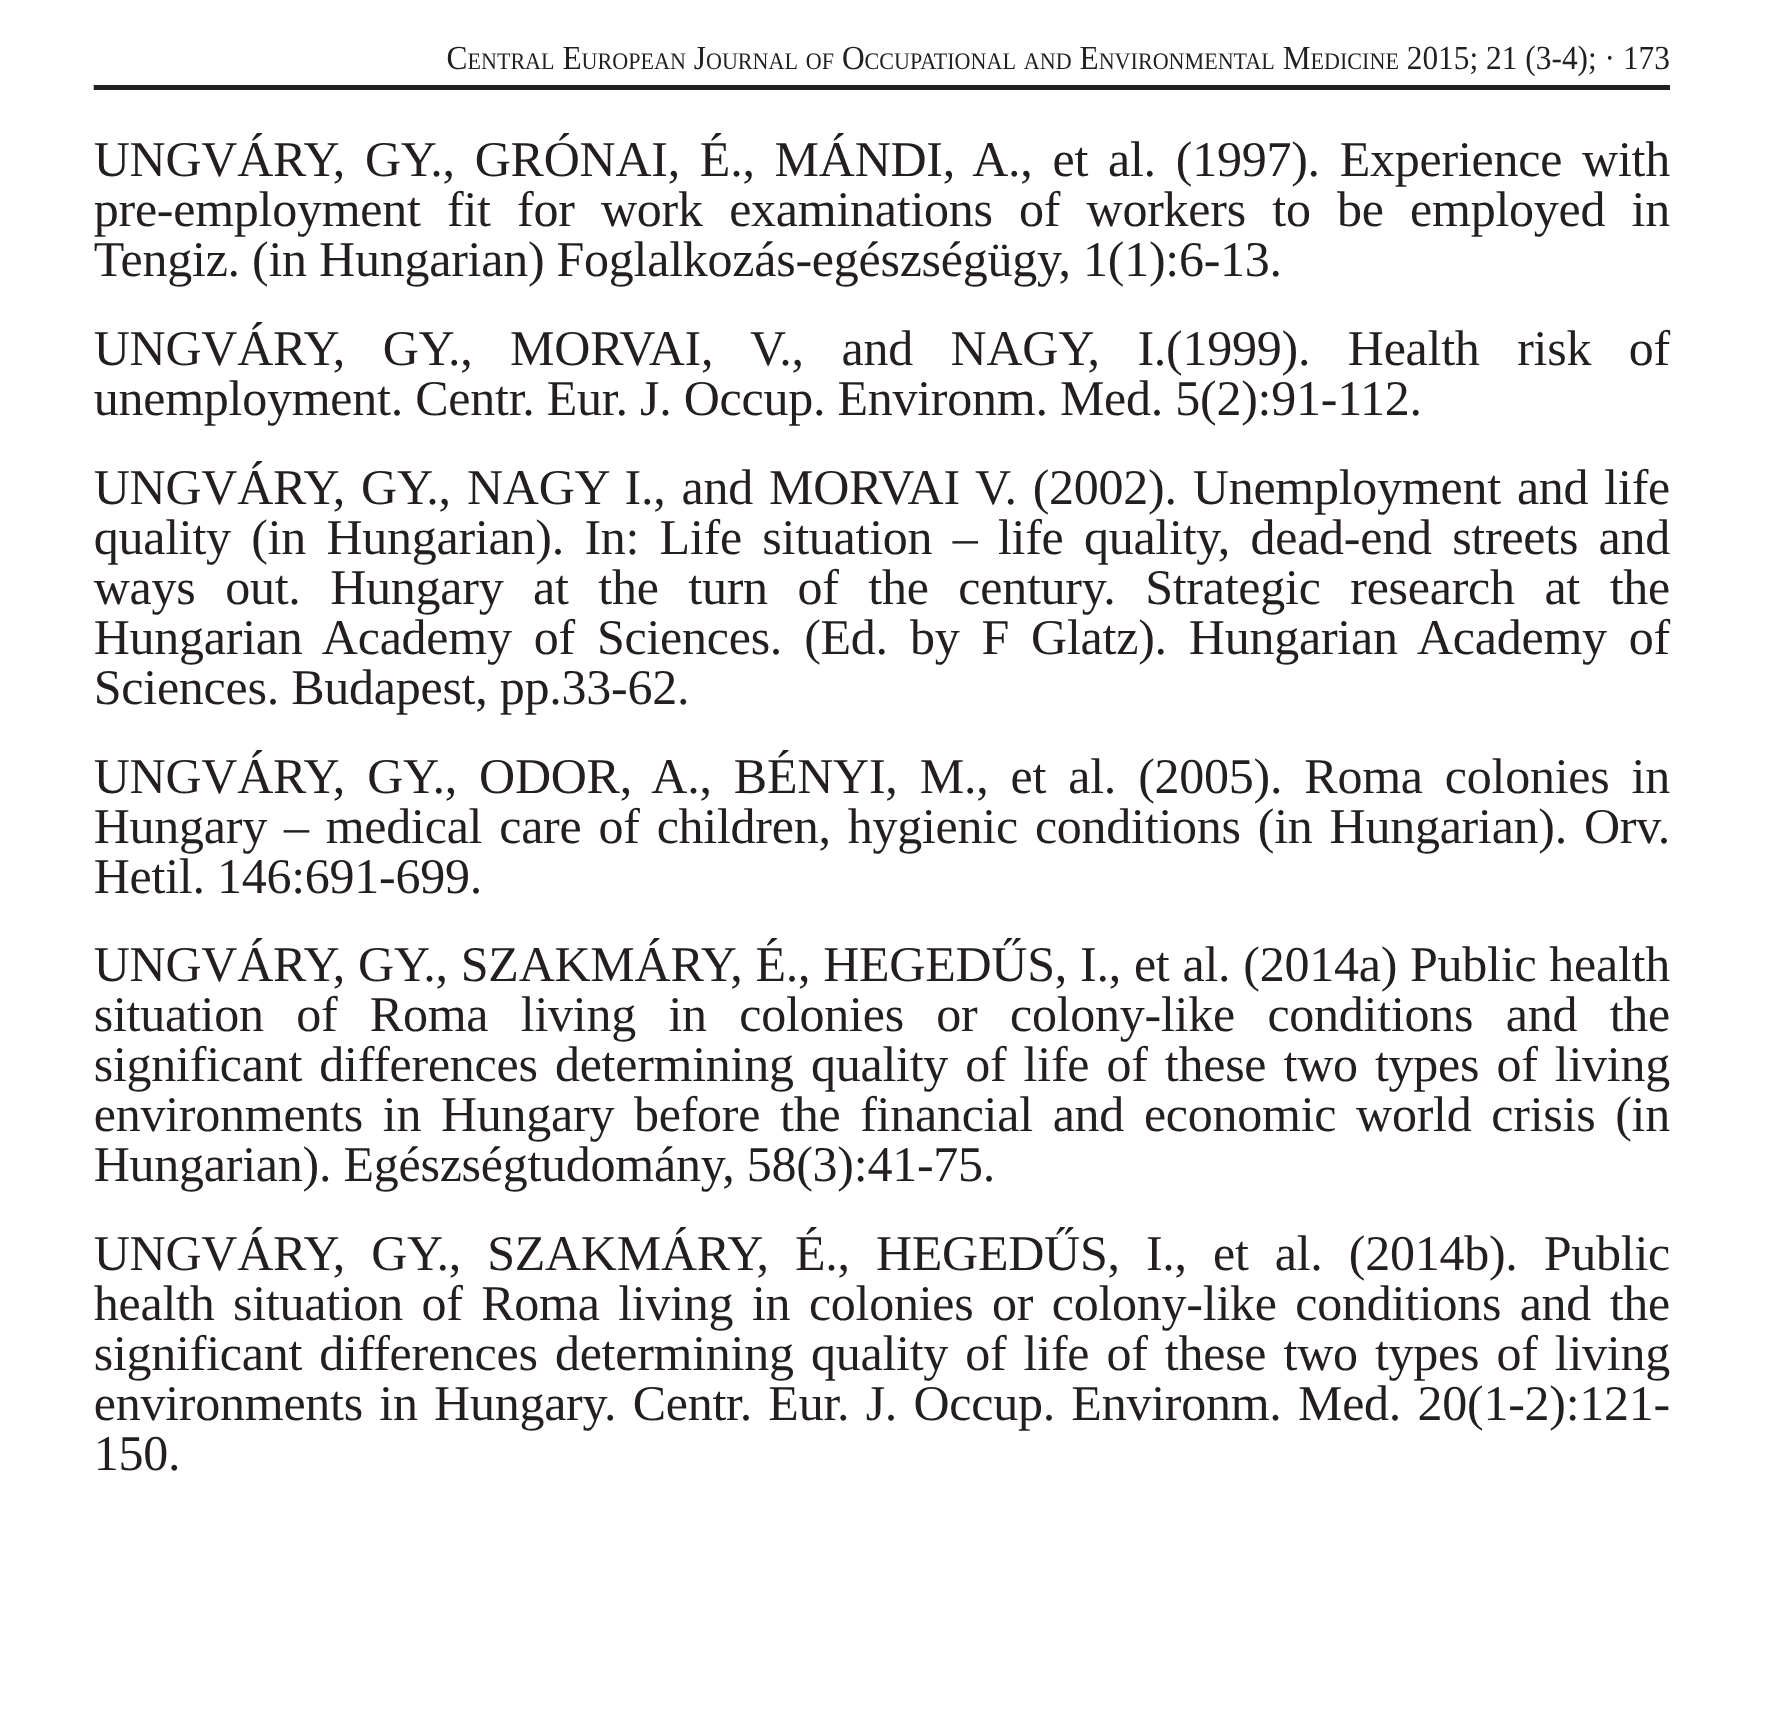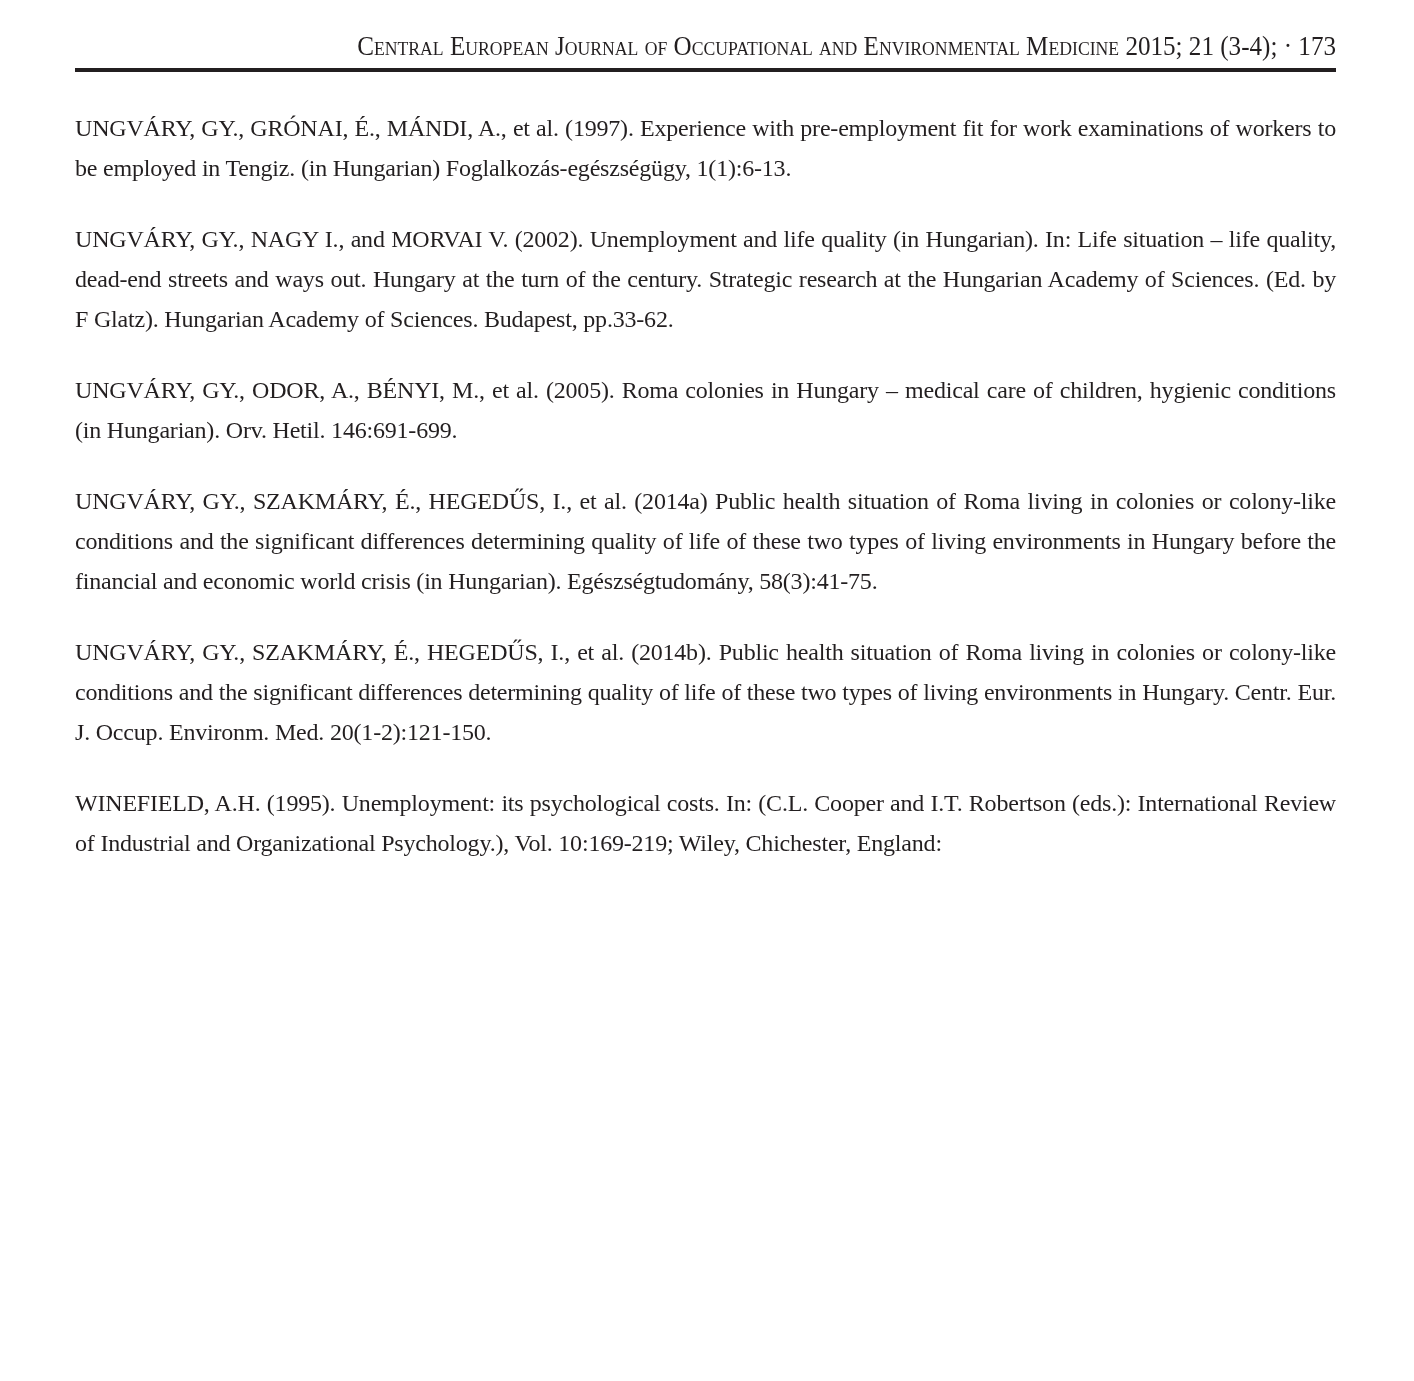--- a/index.html
+++ b/index.html
@@ -37,35 +37,35 @@
       height: 4px;
       background: #231f20;
     }
     .references {
       position: absolute;
       left: 75px;
       top: 108px;
       width: 1261px;
     }
     .reference {
-      font-size: 24px;
+      font-size: 40px;
       line-height: 40px;
       text-align: justify;
       margin: 0 0 31px 0;
       letter-spacing: -0.2px;
       word-spacing: 0px;
       transform: scaleX(1);
     }
   </style>
 </head>
 <body>
 
 <div class="page-header">Central European Journal of Occupational and Environmental Medicine 2015; 21 (3-4); · 173</div>
 <div class="header-rule"></div>
 
 <div class="references">
   <p class="reference">UNGVÁRY, GY., GRÓNAI, É., MÁNDI, A., et al. (1997). Experience with pre-employment fit for work examinations of workers  to be employed in Tengiz. (in Hungarian) Foglalkozás-egészségügy, 1(1):6-13.</p>
+  <p class="reference">UNGVÁRY, GY., MORVAI, V., and NAGY, I.(1999). Health risk of unemployment. Centr. Eur. J. Occup. Environm. Med. 5(2):91-112.</p>
   <p class="reference">UNGVÁRY, GY., NAGY I., and MORVAI V. (2002). Unemployment and life quality (in Hungarian). In: Life situation – life quality, dead-end streets and ways out. Hungary at the turn of the century. Strategic research at the Hungarian Academy of Sciences. (Ed. by F Glatz). Hungarian Academy of Sciences. Budapest, pp.33-62.</p>
   <p class="reference">UNGVÁRY, GY., ODOR, A., BÉNYI, M., et al. (2005). Roma colonies in Hungary – medical care of children, hygienic conditions (in Hungarian). Orv. Hetil. 146:691-699.</p>
   <p class="reference">UNGVÁRY, GY., SZAKMÁRY, É., HEGEDŰS, I., et al. (2014a) Public health situation of Roma living in colonies or colony-like conditions and the significant differences determining quality of life of these two types of living environments in Hungary before the financial and economic world crisis (in Hungarian). Egészségtudomány, 58(3):41-75.</p>
   <p class="reference">UNGVÁRY, GY., SZAKMÁRY, É., HEGEDŰS, I., et al. (2014b). Public health situation of Roma living in colonies or colony-like conditions and the significant differences determining quality of life of these two types of living environments in Hungary. Centr. Eur. J. Occup. Environm. Med. 20(1-2):121-150.</p>
-  <p class="reference">WINEFIELD, A.H. (1995). Unemployment: its psychological costs. In: (C.L. Cooper and I.T. Robertson (eds.): International Review of Industrial and Organizational Psychology.), Vol. 10:169-219; Wiley, Chichester, England:</p>
 </div>
 
 </body></html>

